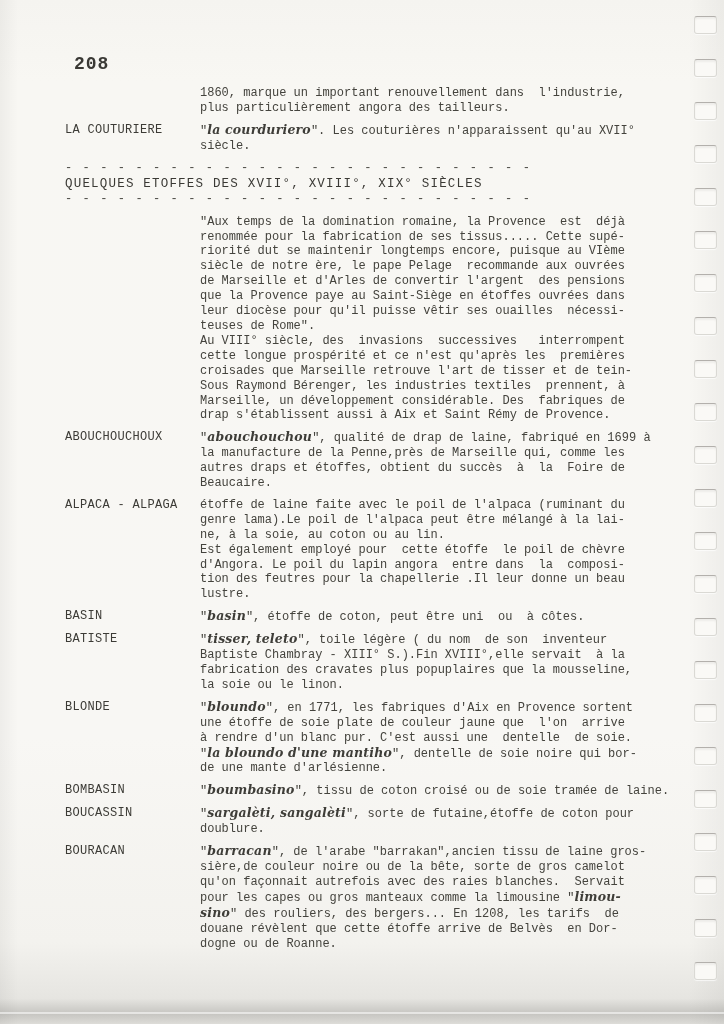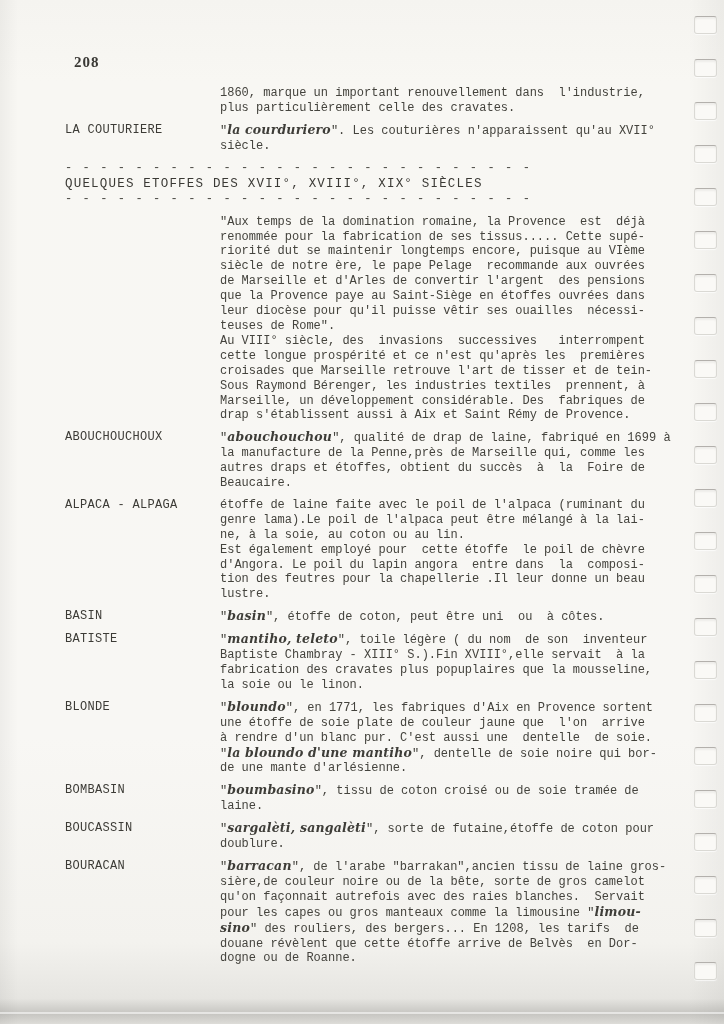--- a/index.html
+++ b/index.html
@@ -14,35 +14,33 @@
     background:
       linear-gradient(90deg, rgba(0,0,0,0.045) 0%, rgba(0,0,0,0) 2.5%, rgba(0,0,0,0) 95%, rgba(0,0,0,0.04) 100%),
       linear-gradient(180deg, #f5f4f0 0%, #f8f7f3 8%, #f8f7f4 72%, #f3f2ee 92%, #e6e5e1 97.5%, #c6c5c1 99%, #dddcd8 100%);
     font-family: "Liberation Mono", "DejaVu Sans Mono", monospace;
     color: #403f3a;
     overflow: hidden;
   }
   .page-number {
     position: absolute;
     left: 74px; top: 54px;
-    font-size: 15px;
+    font-size: 18px;
     font-weight: 700;
     letter-spacing: 1px;
     color: #3a3935;
-    font-family: Liberation Serif, serif;
   }
   .content {
     position: absolute;
     top: 86px; left: 65px; right: 50px;
   }
   .row {
     display: grid;
     grid-template-columns: 135px 1fr;
     margin-bottom: 7px;
-    gap: 20px;
   }
   .term {
     font-size: 12px;
     line-height: 15px;
     letter-spacing: 0.3px;
     white-space: pre-wrap;
     color: #3c3b36;
   }
   .def { min-width: 0; }
   .def-line {
@@ -94,21 +92,21 @@
 </head>
 <body>
 
 <div class="page">
   <div class="page-number">208</div>
   <div class="content">
       <div class="row">
         <div class="term"></div>
         <div class="def">
           <div class="def-line"><span>1860, marque un important renouvellement dans  l'industrie,</span></div>
-          <div class="def-line"><span>plus particulièrement celle des cravates.</span></div>
+          <div class="def-line"><span>plus particulièrement angora des tailleurs.</span></div>
         </div>
       </div>
       <div class="row">
         <div class="term">LA COUTURIERE</div>
         <div class="def">
           <div class="def-line"><span>"</span><span class="cursive">la courduriero</span><span>". Les couturières n'apparaissent qu'au XVII°</span></div>
           <div class="def-line"><span>siècle.</span></div>
         </div>
       </div>
       <div class="section">
@@ -158,21 +156,21 @@
       </div>
       <div class="row">
         <div class="term">BASIN</div>
         <div class="def">
           <div class="def-line"><span>"</span><span class="cursive">basin</span><span>", étoffe de coton, peut être uni  ou  à côtes.</span></div>
         </div>
       </div>
       <div class="row">
         <div class="term">BATISTE</div>
         <div class="def">
-          <div class="def-line"><span>"</span><span class="cursive">mantiho, teleto</span><span>", toile légère ( du nom  de son  inventeur</span></div>
+          <div class="def-line"><span>"</span><span class="cursive">tisser, teleto</span><span>", toile légère ( du nom  de son  inventeur</span></div>
           <div class="def-line"><span>Baptiste Chambray - XIII° S.).Fin XVIII°,elle servait  à la</span></div>
           <div class="def-line"><span>fabrication des cravates plus popuplaires que la mousseline,</span></div>
           <div class="def-line"><span>la soie ou le linon.</span></div>
         </div>
       </div>
       <div class="row">
         <div class="term">BLONDE</div>
         <div class="def">
           <div class="def-line"><span>"</span><span class="cursive">bloundo</span><span>", en 1771, les fabriques d'Aix en Provence sortent</span></div>
           <div class="def-line"><span>une étoffe de soie plate de couleur jaune que  l'on  arrive</span></div>

